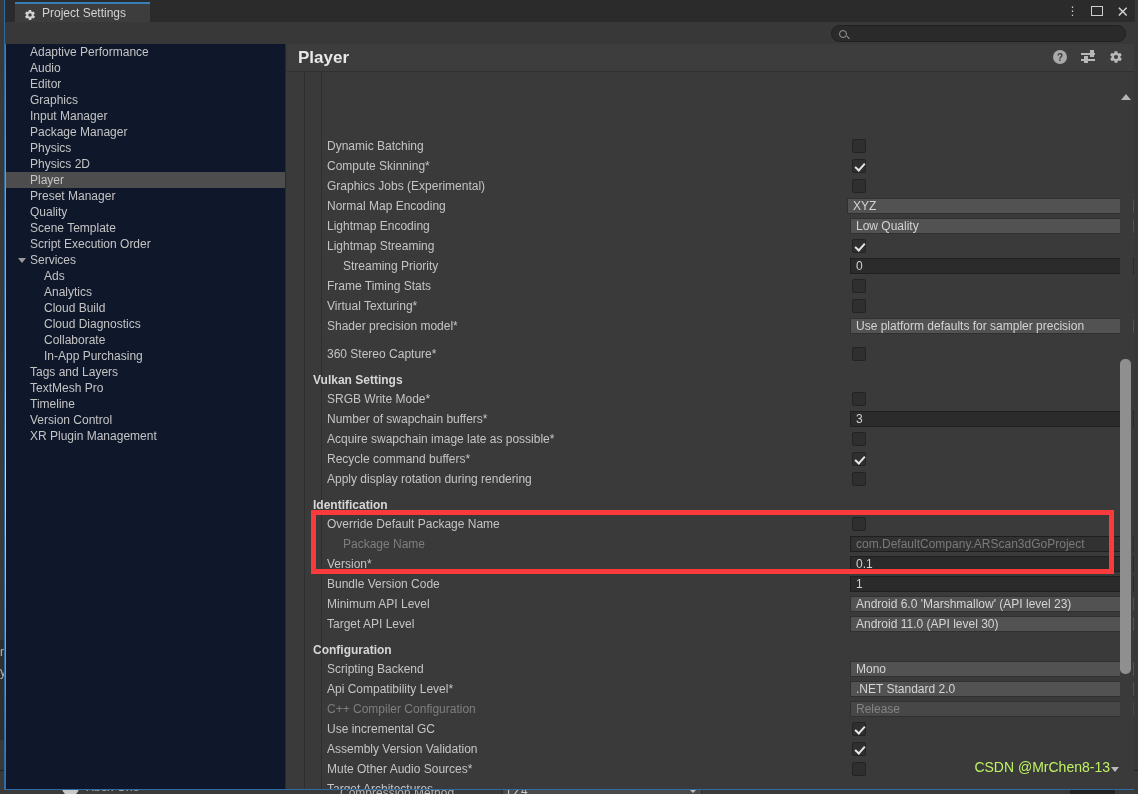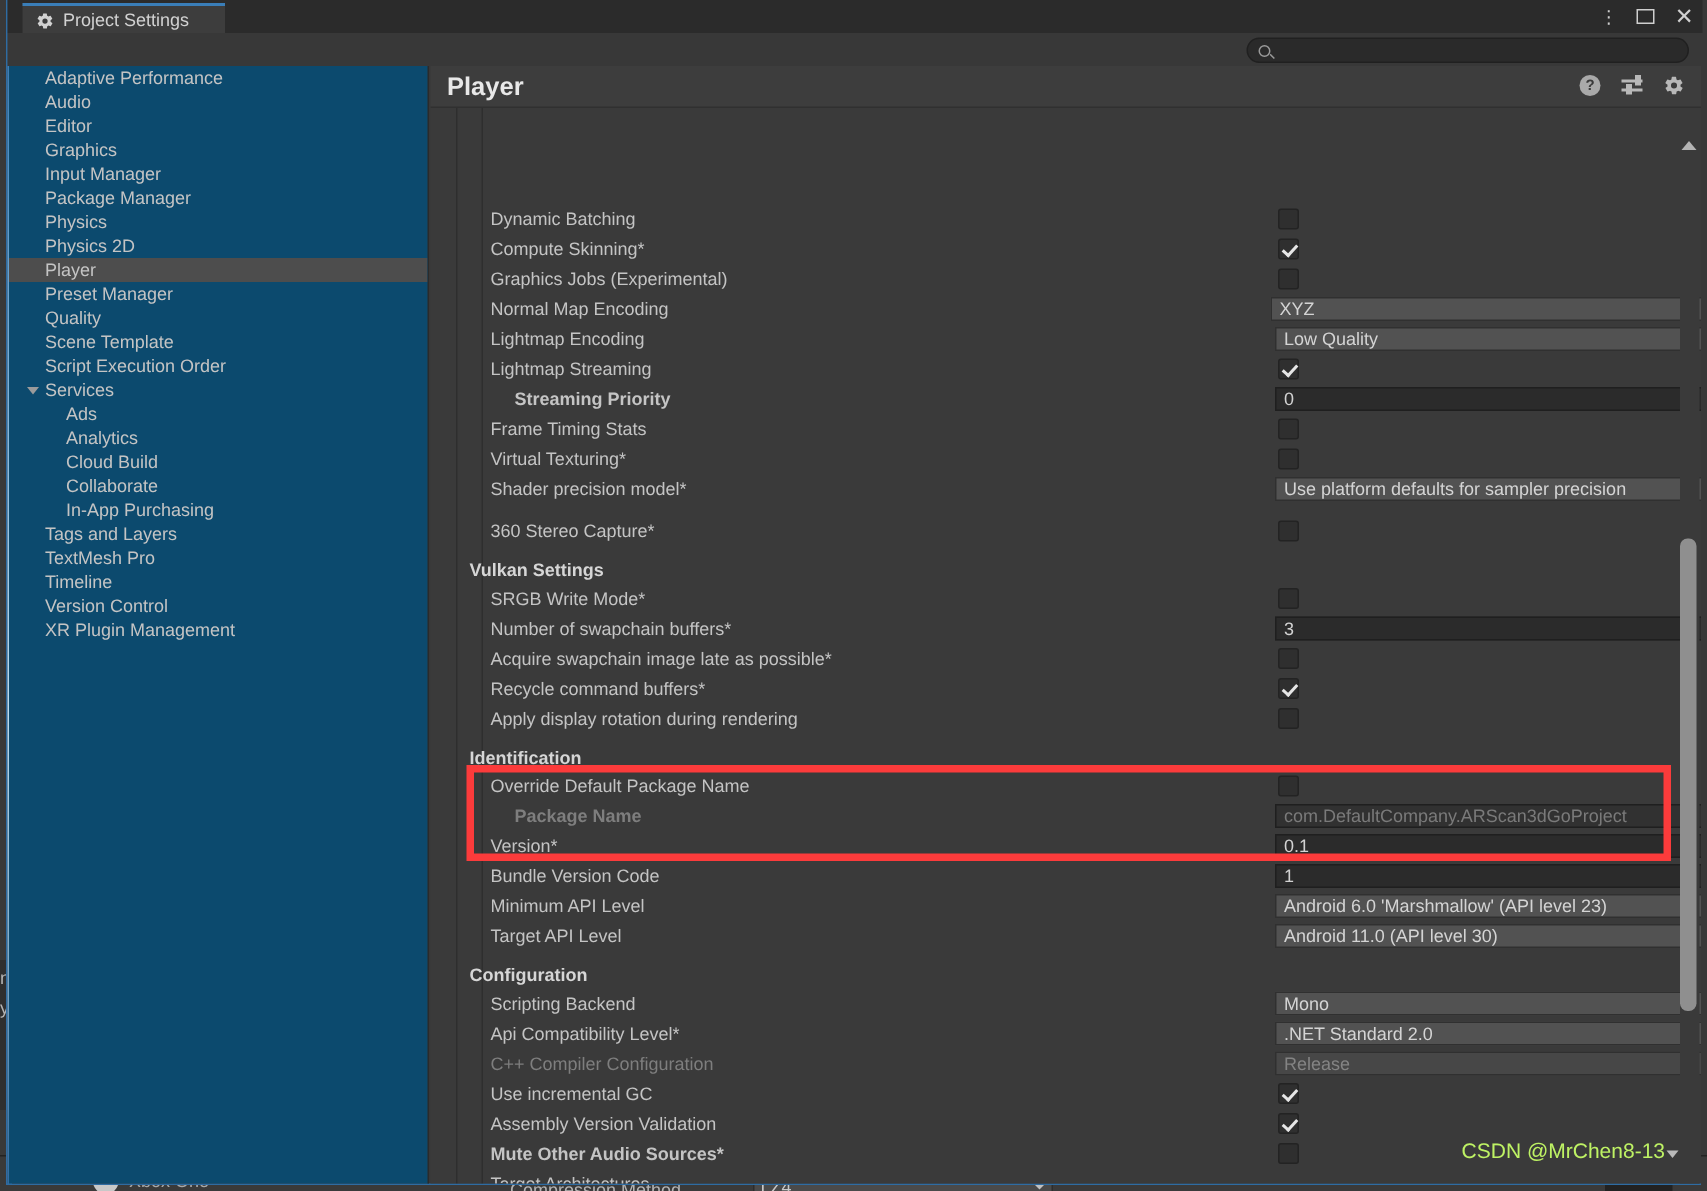--- a/index.html
+++ b/index.html
@@ -133,21 +133,21 @@
     color: #c8c8c8; font-size: 11px; font-family: inherit;
     padding-left: 5px; width: 260px;
   }
 
   
   .split { position: absolute; left: 1px; top: 44px; width: 1128px; height: 745px; }
 
   
   .sidebar {
     position: absolute; left: 0; top: 0; width: 280px; height: 745px;
-    background: #0c4a6e;
+    background: #0f172a;
     border-right: 1px solid #2b2b2b;
     overflow: hidden;
   }
   .nav-item {
     height: 16px; display: flex; align-items: center;
     color: #c4c4c4; font-size: 12px;
     padding-left: 24px;
     white-space: nowrap;
   }
   .nav-item.lvl1 { padding-left: 38px; }
@@ -216,21 +216,21 @@
 
   .row {
     position: absolute; left: 0; width: 847px; height: 20px;
     display: flex; align-items: center;
   }
   .lbl {
     position: absolute; font-size: 12px; color: #c4c4c4;
     white-space: nowrap;
   }
   .lbl.indent0 { left: 40px; }
-  .lbl.indent1 { left: 56px; font-weight: bold; }
+  .lbl.indent1 { left: 56px; }
   .lbl.dim { color: #7e7e7e; }
   .section-hdr {
     position: absolute; left: 26px;
     font-size: 12px; font-weight: bold; color: #d6d6d6;
   }
 
   .chk {
     position: absolute; left: 565px; top: 3px;
     width: 14px; height: 14px;
     background: #2f2f2f;
@@ -404,20 +404,23 @@
           <div class="nav-item lvl1">
             <span>Ads</span>
           </div>
           <div class="nav-item lvl1">
             <span>Analytics</span>
           </div>
           <div class="nav-item lvl1">
             <span>Cloud Build</span>
           </div>
           <div class="nav-item lvl1">
+            <span>Cloud Diagnostics</span>
+          </div>
+          <div class="nav-item lvl1">
             <span>Collaborate</span>
           </div>
           <div class="nav-item lvl1">
             <span>In-App Purchasing</span>
           </div>
           <div class="nav-item">
             <span>Tags and Layers</span>
           </div>
           <div class="nav-item">
             <span>TextMesh Pro</span>
@@ -591,21 +594,21 @@
               </div>
             </div>
             <div class="row" style="top: 647px;">
               <div class="lbl indent0">Use incremental GC</div>
               <div class="chk on"></div>
             </div>
             <div class="row" style="top: 667px;">
               <div class="lbl indent0">Assembly Version Validation</div>
               <div class="chk on"></div>
             </div>
-            <div class="row" style="top: 687px; font-weight: bold;">
+            <div class="row" style="top: 687px;">
               <div class="lbl indent0">Mute Other Audio Sources*</div>
               <div class="chk"></div>
             </div>
             <div class="row" style="top: 707px;">
               <div class="lbl indent0">Target Architectures</div>
             </div>
           </div>
       </div>
 
       <div class="scroll-track">

